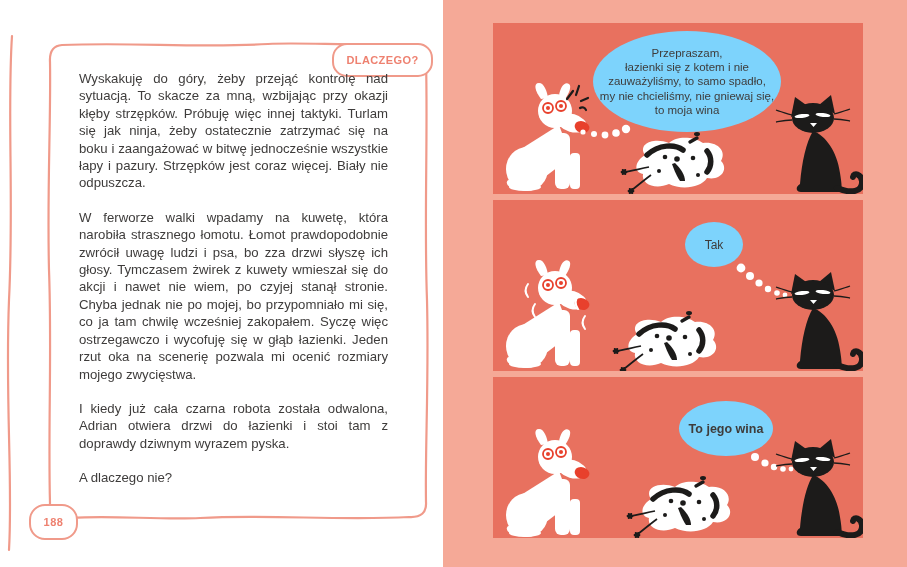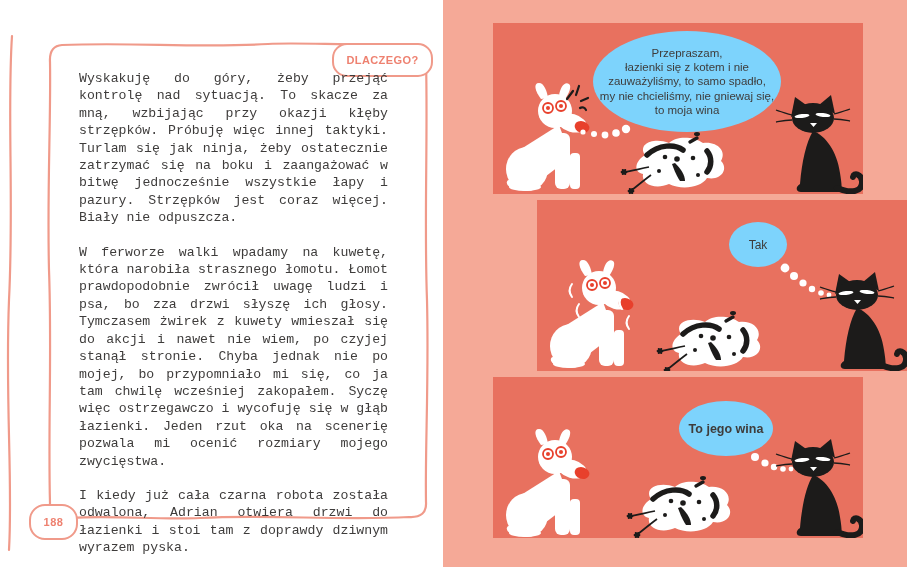--- a/index.html
+++ b/index.html
@@ -22,28 +22,28 @@
   .page-badge{
     position:absolute;left:29px;top:504px;width:45px;height:32px;
     background:#ffffff;border:2px solid var(--frame_line,#f09a8a);border-radius:16px;
     display:flex;align-items:center;justify-content:center;
     color:var(--tag_text,#ee8170);font-size:11px;font-weight:bold;letter-spacing:.5px;text-align:right;
   }
   .text-block{
     position:absolute;left:79px;top:70px;width:309px;
     color:var(--body_text,#3e3c3b);font-size:13.2px;line-height:17.4px;text-align:justify;
   }
-  .text-block p{margin:0 0 17px 0;font-family:Liberation Mono, monospace;}
+  .text-block p{margin:0 0 17px 0;}
   .text-block p.shout{color:var(--accent_red,#e74c41);font-weight:bold;}
 
   
   .page-right{position:absolute;left:443px;top:0;width:464px;height:567px;background:var(--page_salmon,#f5a997);}
   .panel{position:absolute;left:50px;width:370px;background:var(--panel_coral,#e8715f);}
   .panel1{top:23px;height:171px;}
-  .panel2{top:200px;height:171px;margin-left:44px;}
+  .panel2{top:200px;height:171px;}
   .panel3{top:377px;height:161px;}
   .panel svg.art{position:absolute;left:0;top:0;display:block;}
 
   .ink{fill:var(--ink_black,#1c1b1a);}
   .ink-stroke{stroke:var(--ink_black,#1c1b1a);fill:none;}
   .white{fill:#ffffff;}
   .red{fill:var(--dog_red,#e8402c);}
 
   .bubble{
     position:absolute;background:#7dd3fc;border-radius:50%;

